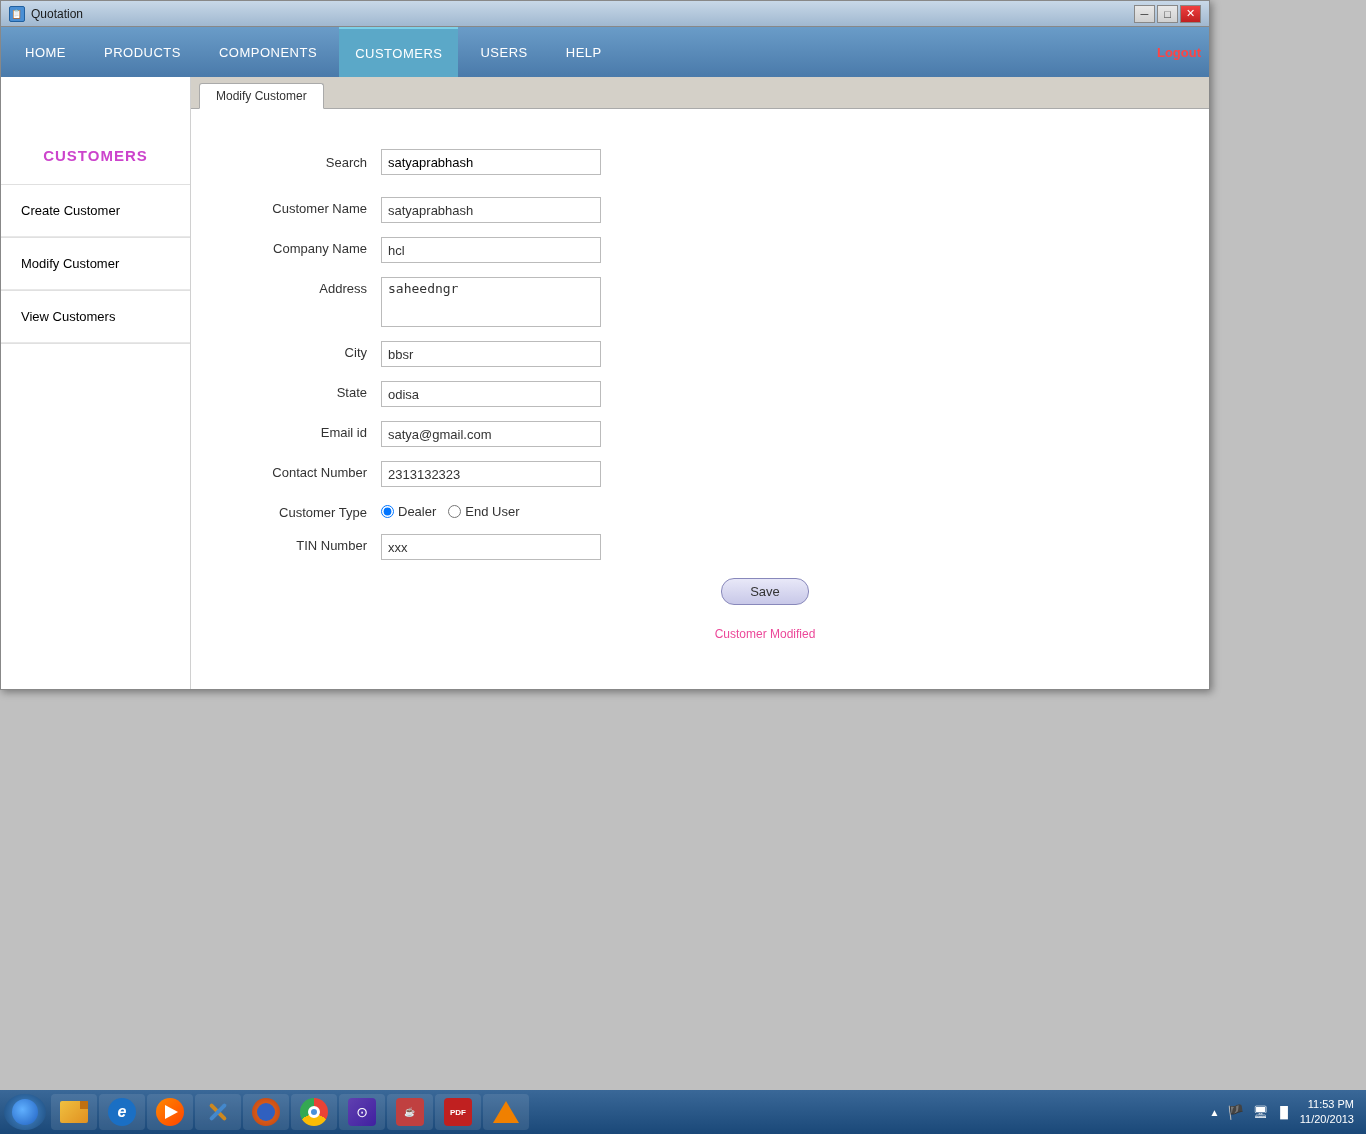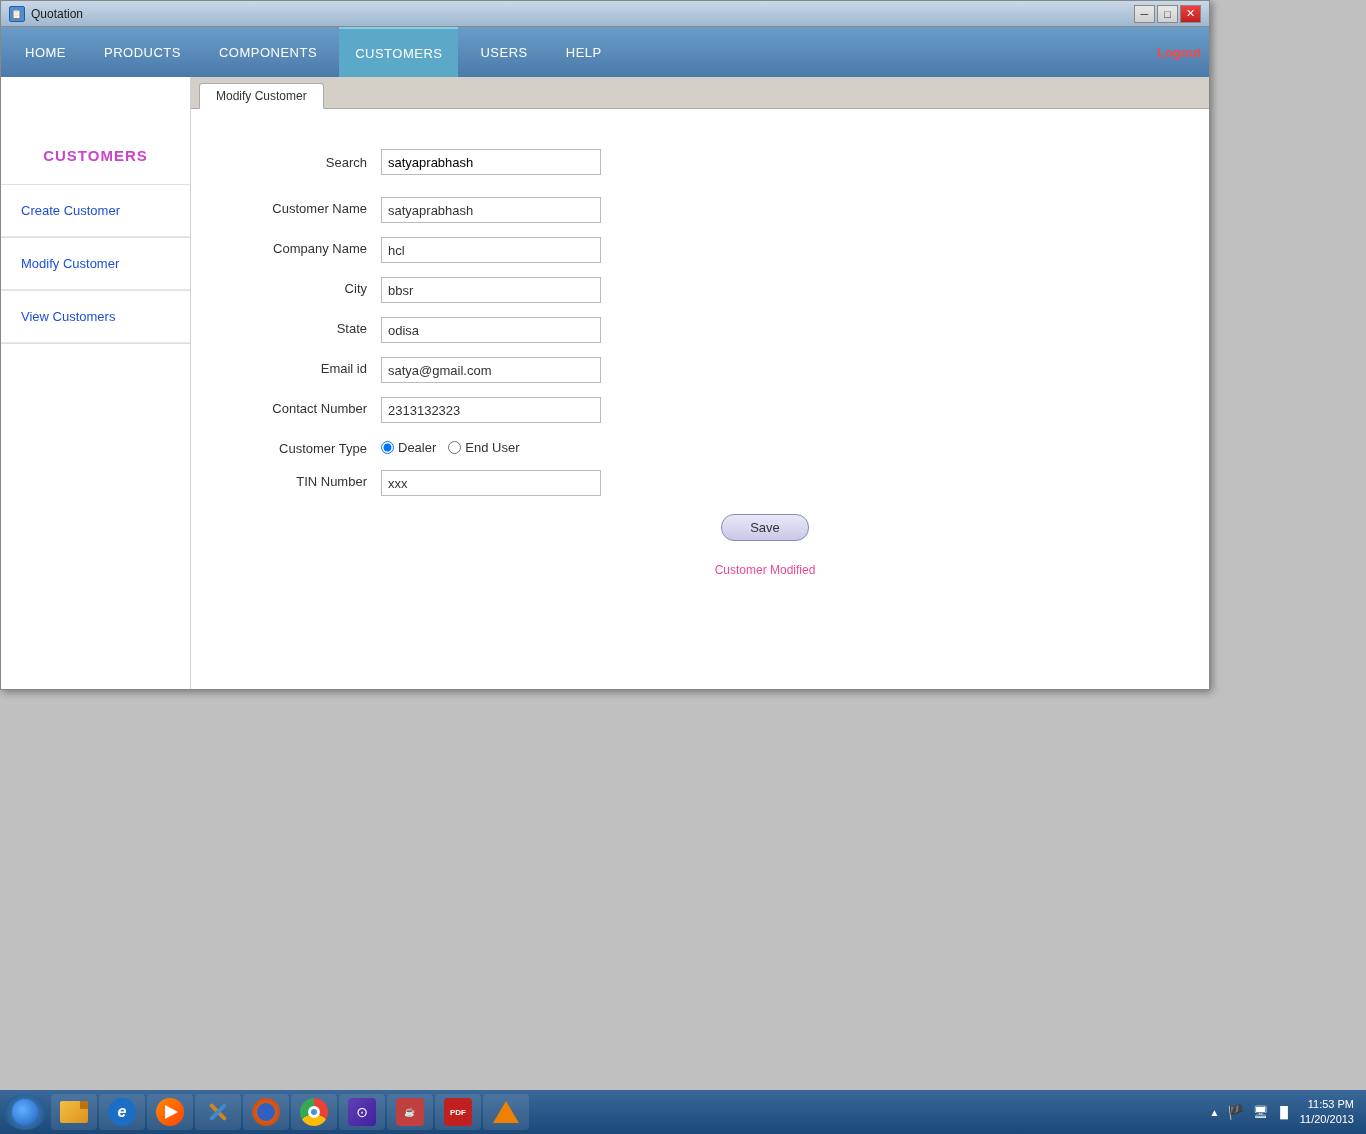--- a/index.html
+++ b/index.html
@@ -22,21 +22,21 @@
     .menu-item.active { background: #5ba8c8; border-top: 2px solid #7dd0e8; }
     .menu-logout { margin-left: auto; color: #ff4444; font-weight: bold; font-size: 13px; cursor: pointer; }
 
     
     .content-area { display: flex; height: calc(100% - 76px); }
 
     
     .sidebar { width: 190px; background: white; border-right: 1px solid #d0d0d0; padding-top: 60px; flex-shrink: 0; }
     .sidebar-heading { color: #cc44cc; font-size: 15px; font-weight: bold; text-align: center; padding: 10px 0 20px 0; letter-spacing: 1px; }
     .sidebar-divider { border: none; border-top: 1px solid #e0e0e0; margin: 0; }
-    .sidebar-item { padding: 18px 20px; color: #1d4ed8; cursor: pointer; border-bottom: 1px solid #e8e8e8; font-size: 13px; }
+    .sidebar-item { padding: 18px 20px; color: #000000; cursor: pointer; border-bottom: 1px solid #e8e8e8; font-size: 13px; }
 
     
     .main-panel { flex: 1; background: white; display: flex; flex-direction: column; }
 
     
     .tab-bar { background: #d4d0c8; border-bottom: 1px solid #aaa; padding: 6px 0 0 8px; display: flex; }
     .tab { background: #f0ece0; border: 1px solid #aaa; border-bottom: none; padding: 5px 16px; font-size: 12px; color: #333; cursor: pointer; border-radius: 3px 3px 0 0; }
     .tab.active { background: white; border-bottom: 1px solid white; margin-bottom: -1px; }
 
     
@@ -124,20 +124,24 @@
         <div class="form-row">
           <span class="form-label">Customer Name</span>
           <input class="form-input" type="text" value="satyaprabhash" style="">
         </div>
 
         <div class="form-row">
           <span class="form-label">Company Name</span>
           <input class="form-input" type="text" value="hcl" style="">
         </div>
 
+        <div class="form-row">
+          <span class="form-label">Address</span>
+          <textarea class="form-textarea" style="">saheedngr</textarea>
+        </div>
 
         <div class="form-row">
           <span class="form-label">City</span>
           <input class="form-input" type="text" value="bbsr" style="">
         </div>
 
         <div class="form-row">
           <span class="form-label">State</span>
           <input class="form-input" type="text" value="odisa" style="">
         </div>

